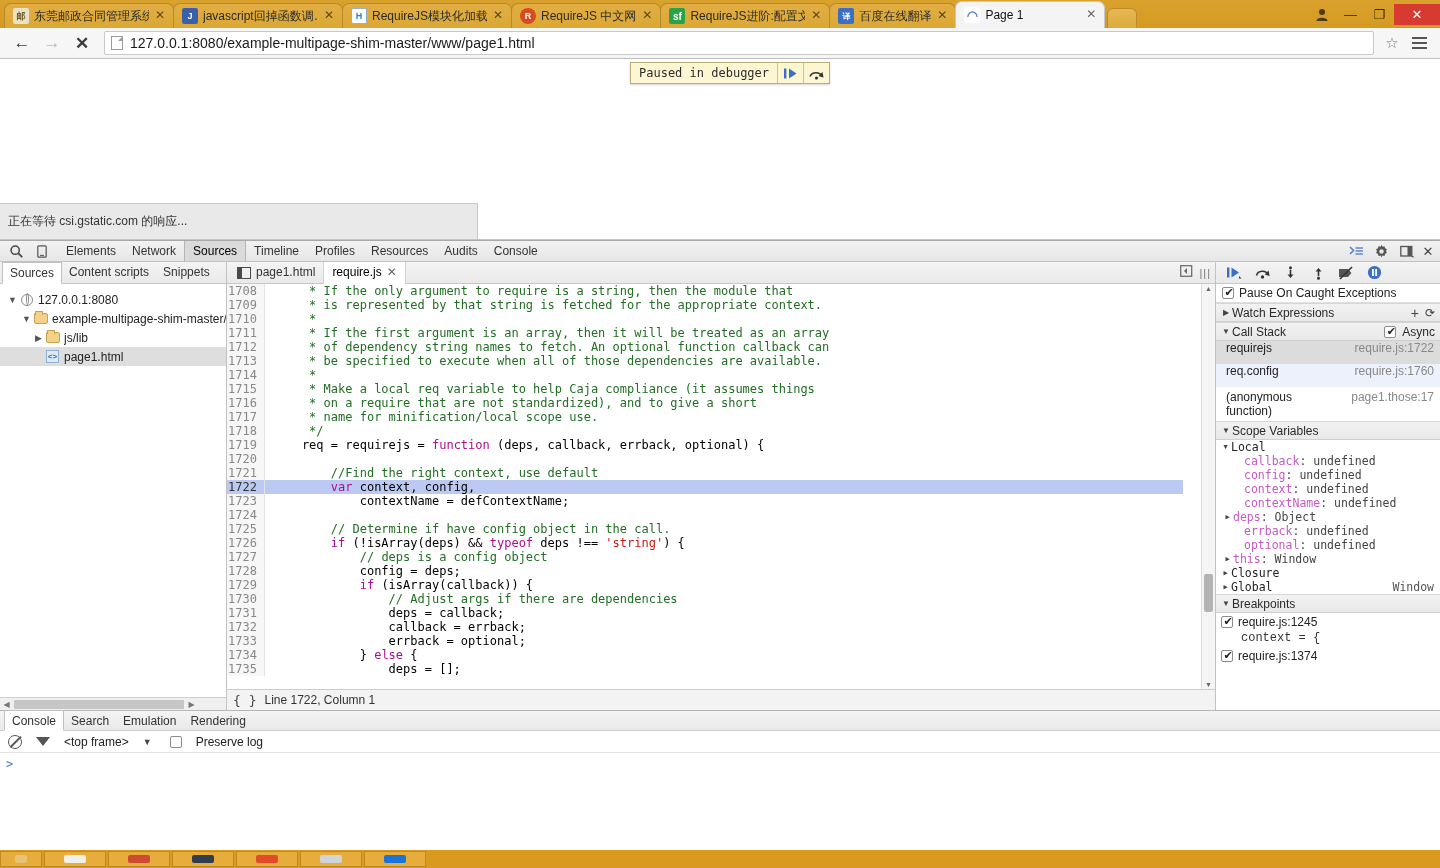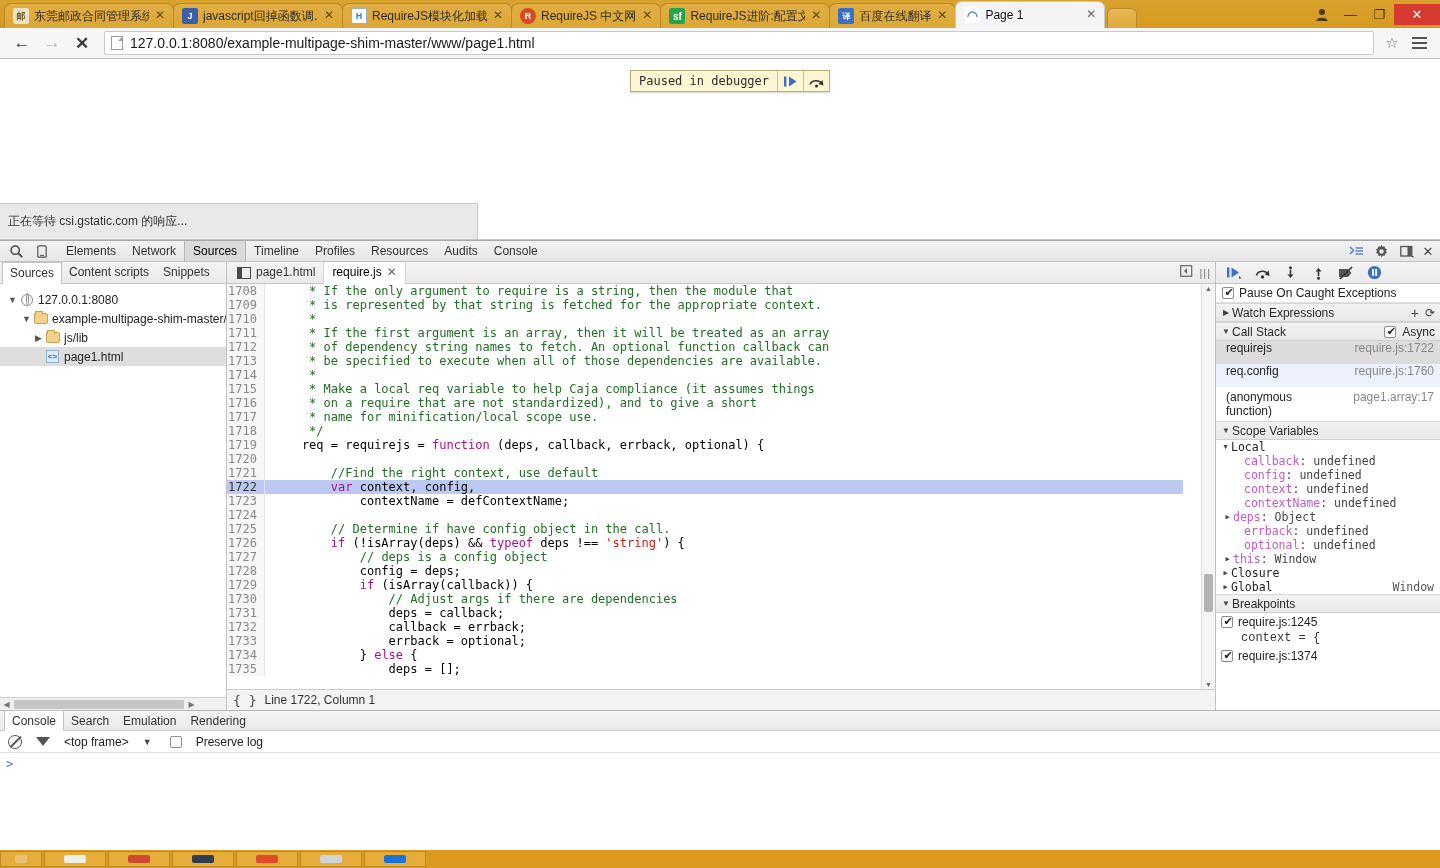--- a/index.html
+++ b/index.html
@@ -148,21 +148,20 @@
     border-bottom: 1px solid #c4c4c4;
   }
   .paused-overlay {
     position: absolute;
     left: 630px; top: 3px;
     height: 22px;
     background: #fdf6d3;
     border: 1px solid #b8ae7a;
     display: flex; align-items: flex-start;
     box-shadow: 0 1px 2px rgba(0,0,0,.18);
-    margin-top: 8px;
   }
   .paused-label {
     padding: 0 8px;
     font-family: "DejaVu Sans Mono", monospace;
     font-size: 12px; color: #2d2d2d;
     line-height: 20px;
   }
   .paused-btn {
     width: 26px; height: 20px;
     border-left: 1px solid #cdc49a;
@@ -723,21 +722,21 @@
         <div class="cs-row sel">
           <span>requirejs</span>
           <span class="loc">require.js:1722</span>
         </div>
         <div class="cs-row alt">
           <span>req.config</span>
           <span class="loc">require.js:1760</span>
         </div>
         <div class="cs-row multi">
           <span style="max-width:110px;">(anonymous function)</span>
-          <span class="loc">page1.array:17</span>
+          <span class="loc">page1.those:17</span>
         </div>
 
         <div class="sec-head">
           <span class="tri">▼</span>
           <span>Scope Variables</span>
         </div>
         <div class="scope-row lvl0">
           <span class="tri2">▼</span>
           <span>Local</span>
         </div>

